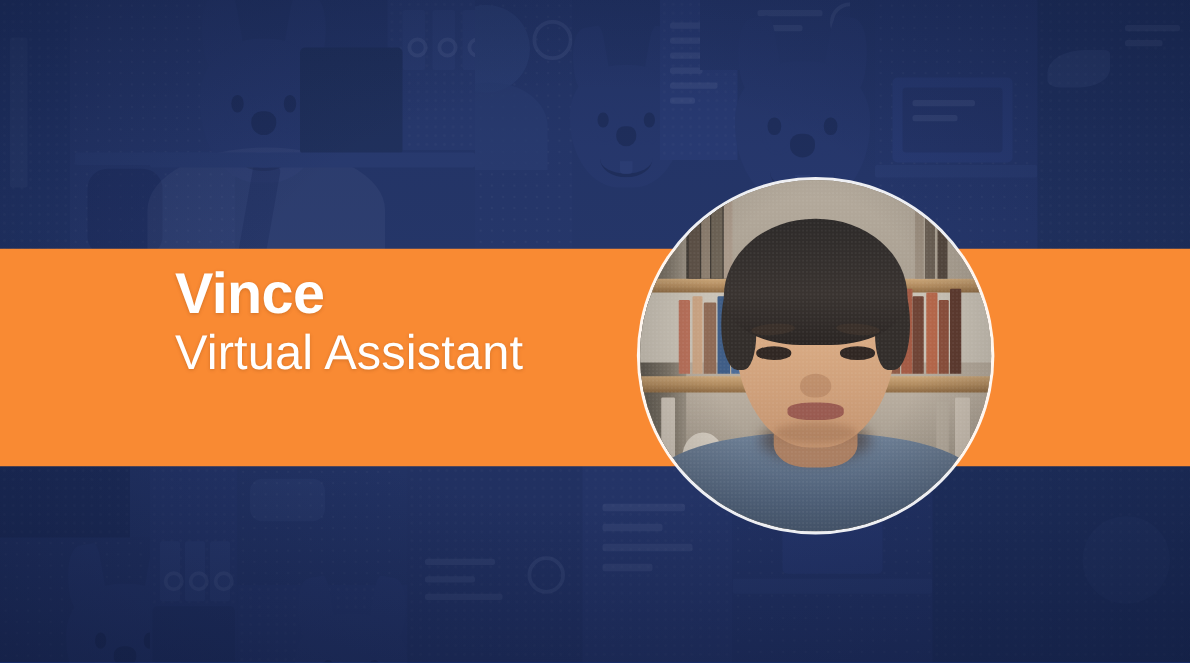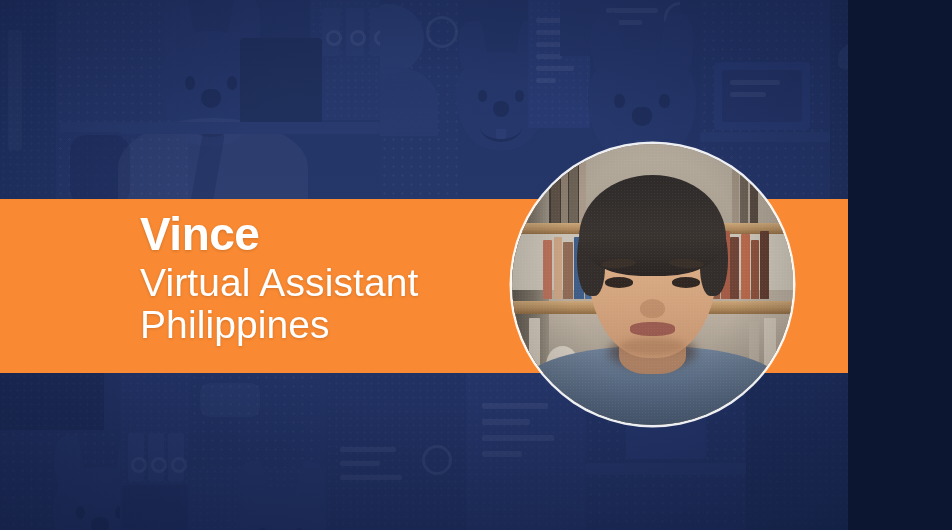--- a/index.html
+++ b/index.html
@@ -2,21 +2,21 @@
 <html><head>
 <meta charset="utf-8">
 <style>
   html, body {
     margin: 0;
     padding: 0;
     background: #0d1630;
   }
   #stage {
     position: relative;
-    width: 848px;
+    width: 952px;
     height: 530px;
     overflow: hidden;
     font-family: "Liberation Sans", sans-serif;
     background: #1d4ed8;
   }
 
   
   #bg {
     position: absolute;
     inset: 0;
@@ -589,21 +589,20 @@
 
     <div id="bg-wash"></div>
     <div id="bg-vignette"></div>
   </div>
 
   <div id="band"></div>
 
   <div id="textblock">
     <div id="name">Vince</div>
     <div id="role">Virtual Assistant</div>
-    <div id="location">Philippines</div>
   </div>
 
   <div id="avatar">
     <div id="photo">
 
       <div class="wallL"></div>
       <div class="darkpanel" style="left:13%;top:0;width:12%;height:34%;"></div>
 
       <div class="shelfback" style="top:30%;height:22%;"></div>
       <div class="shelfboard" style="top:28%;height:4%;"></div>

